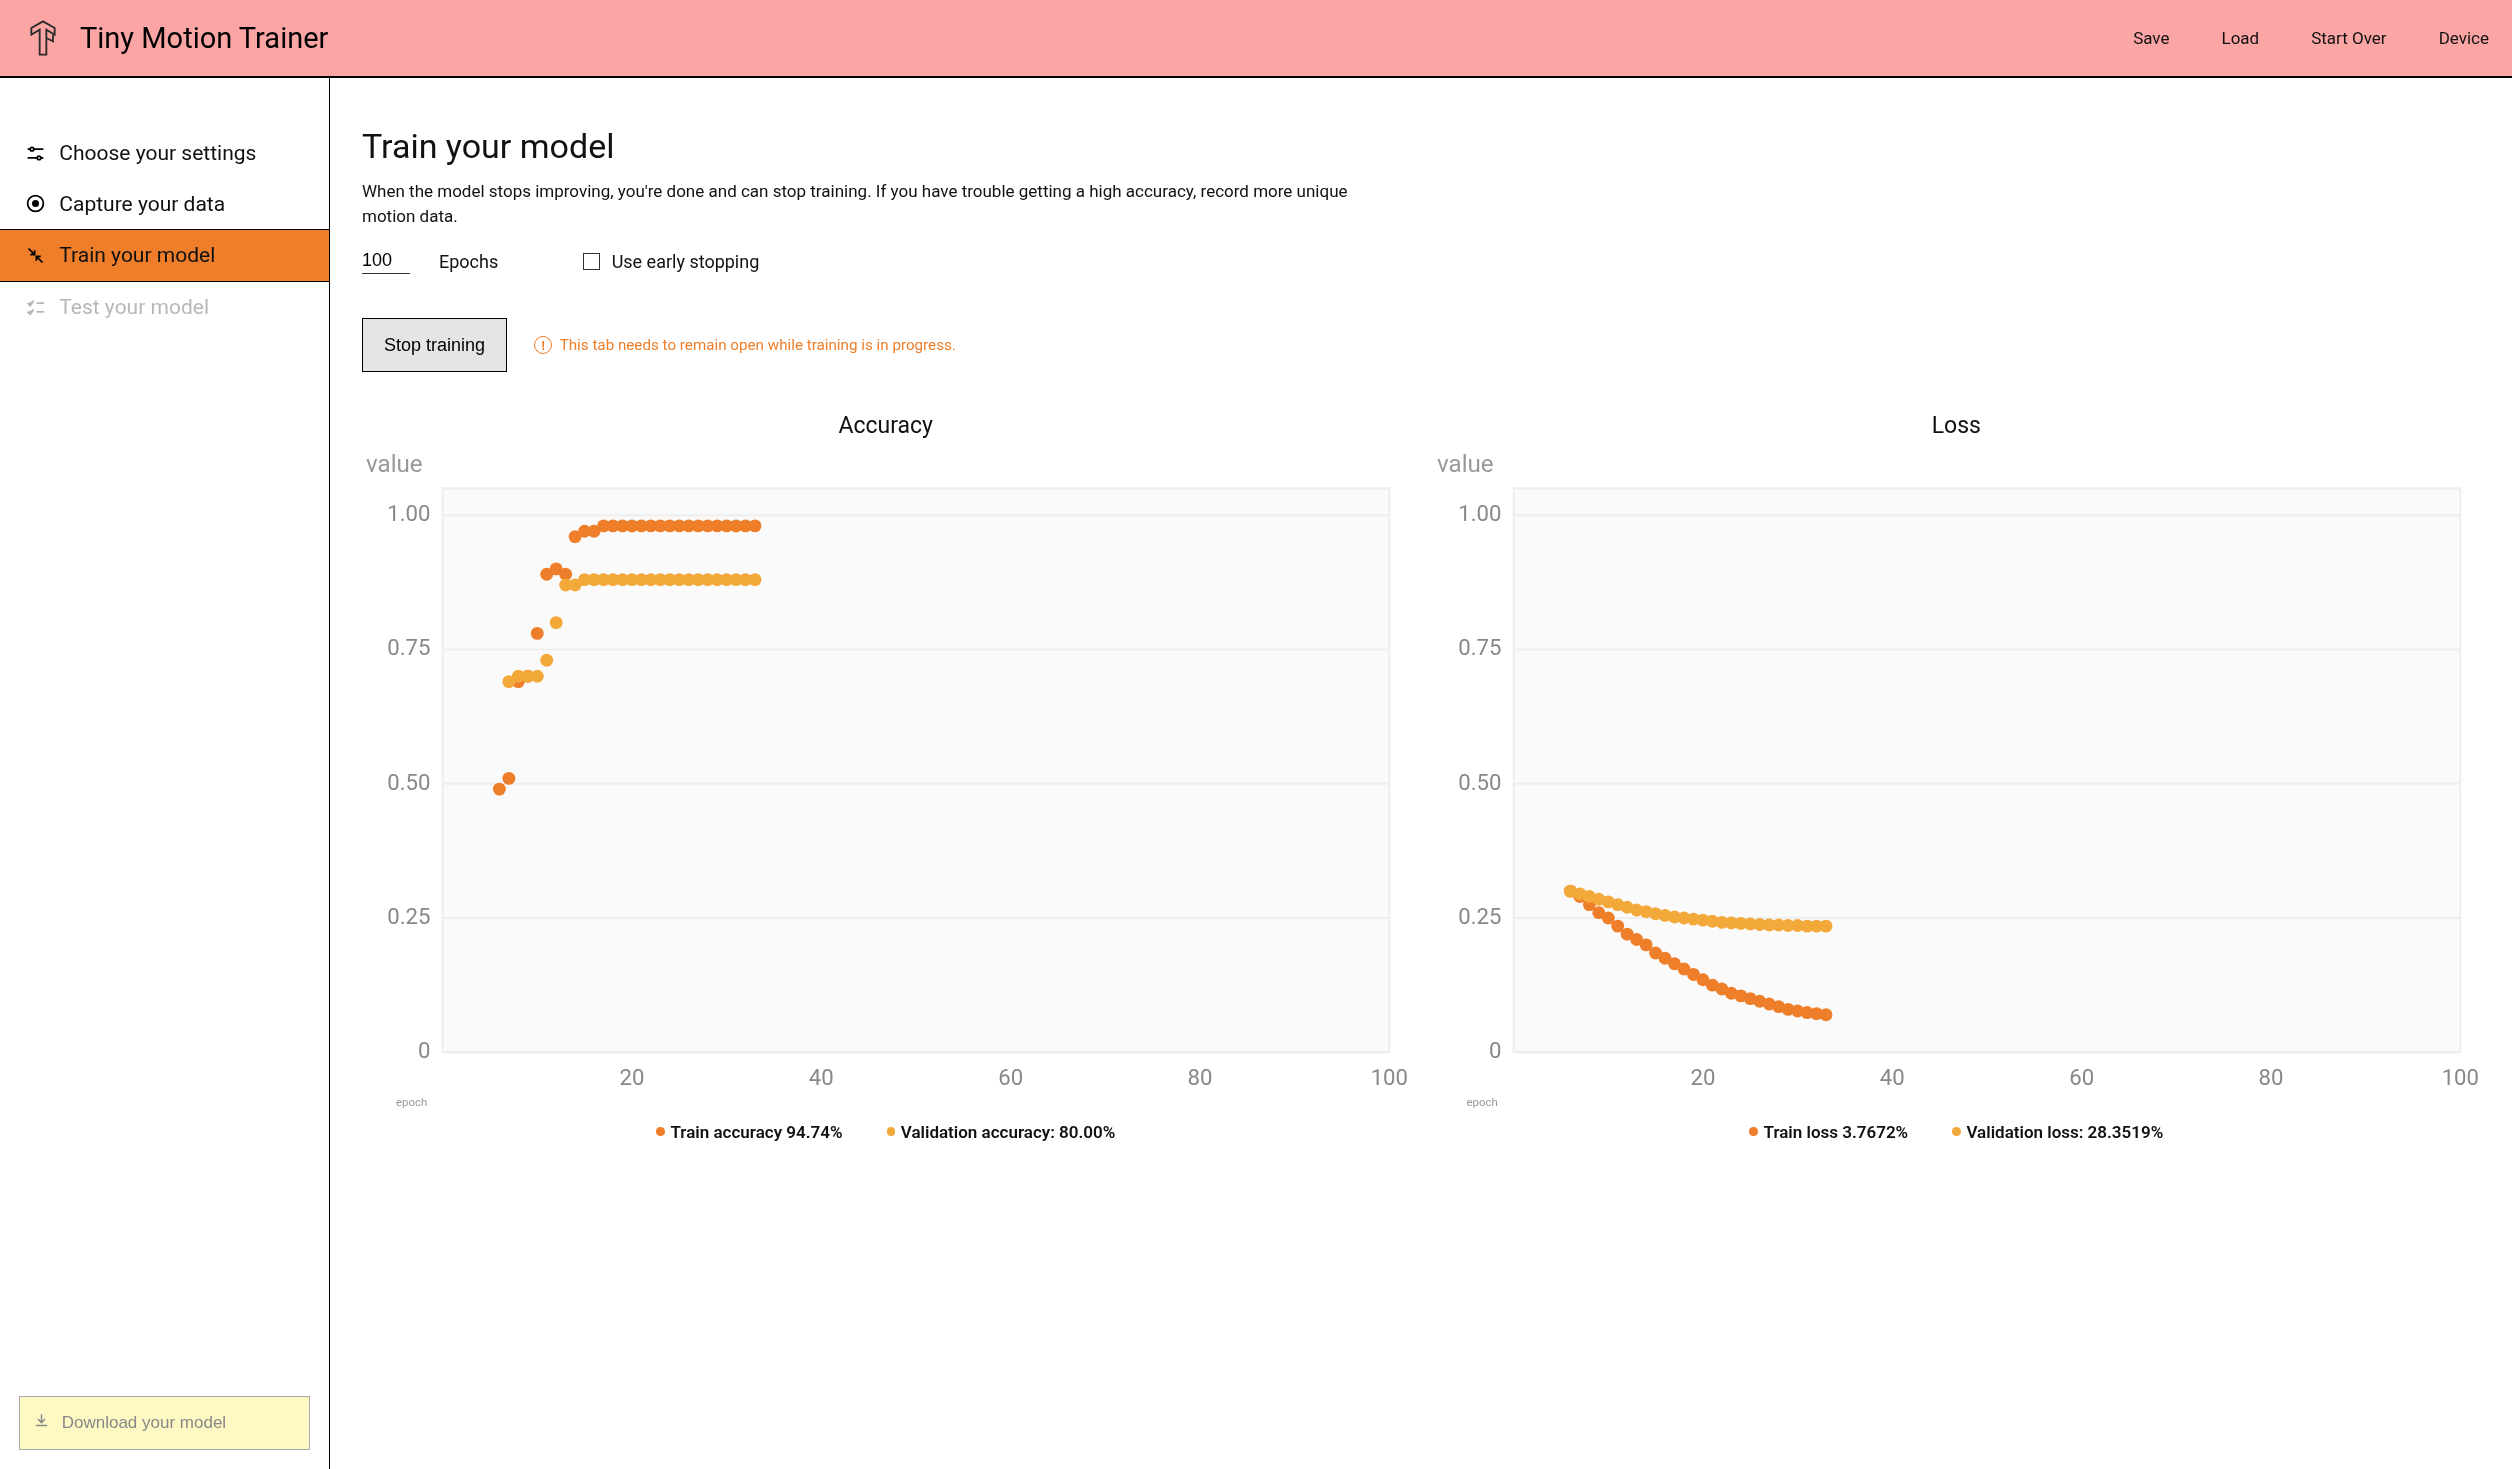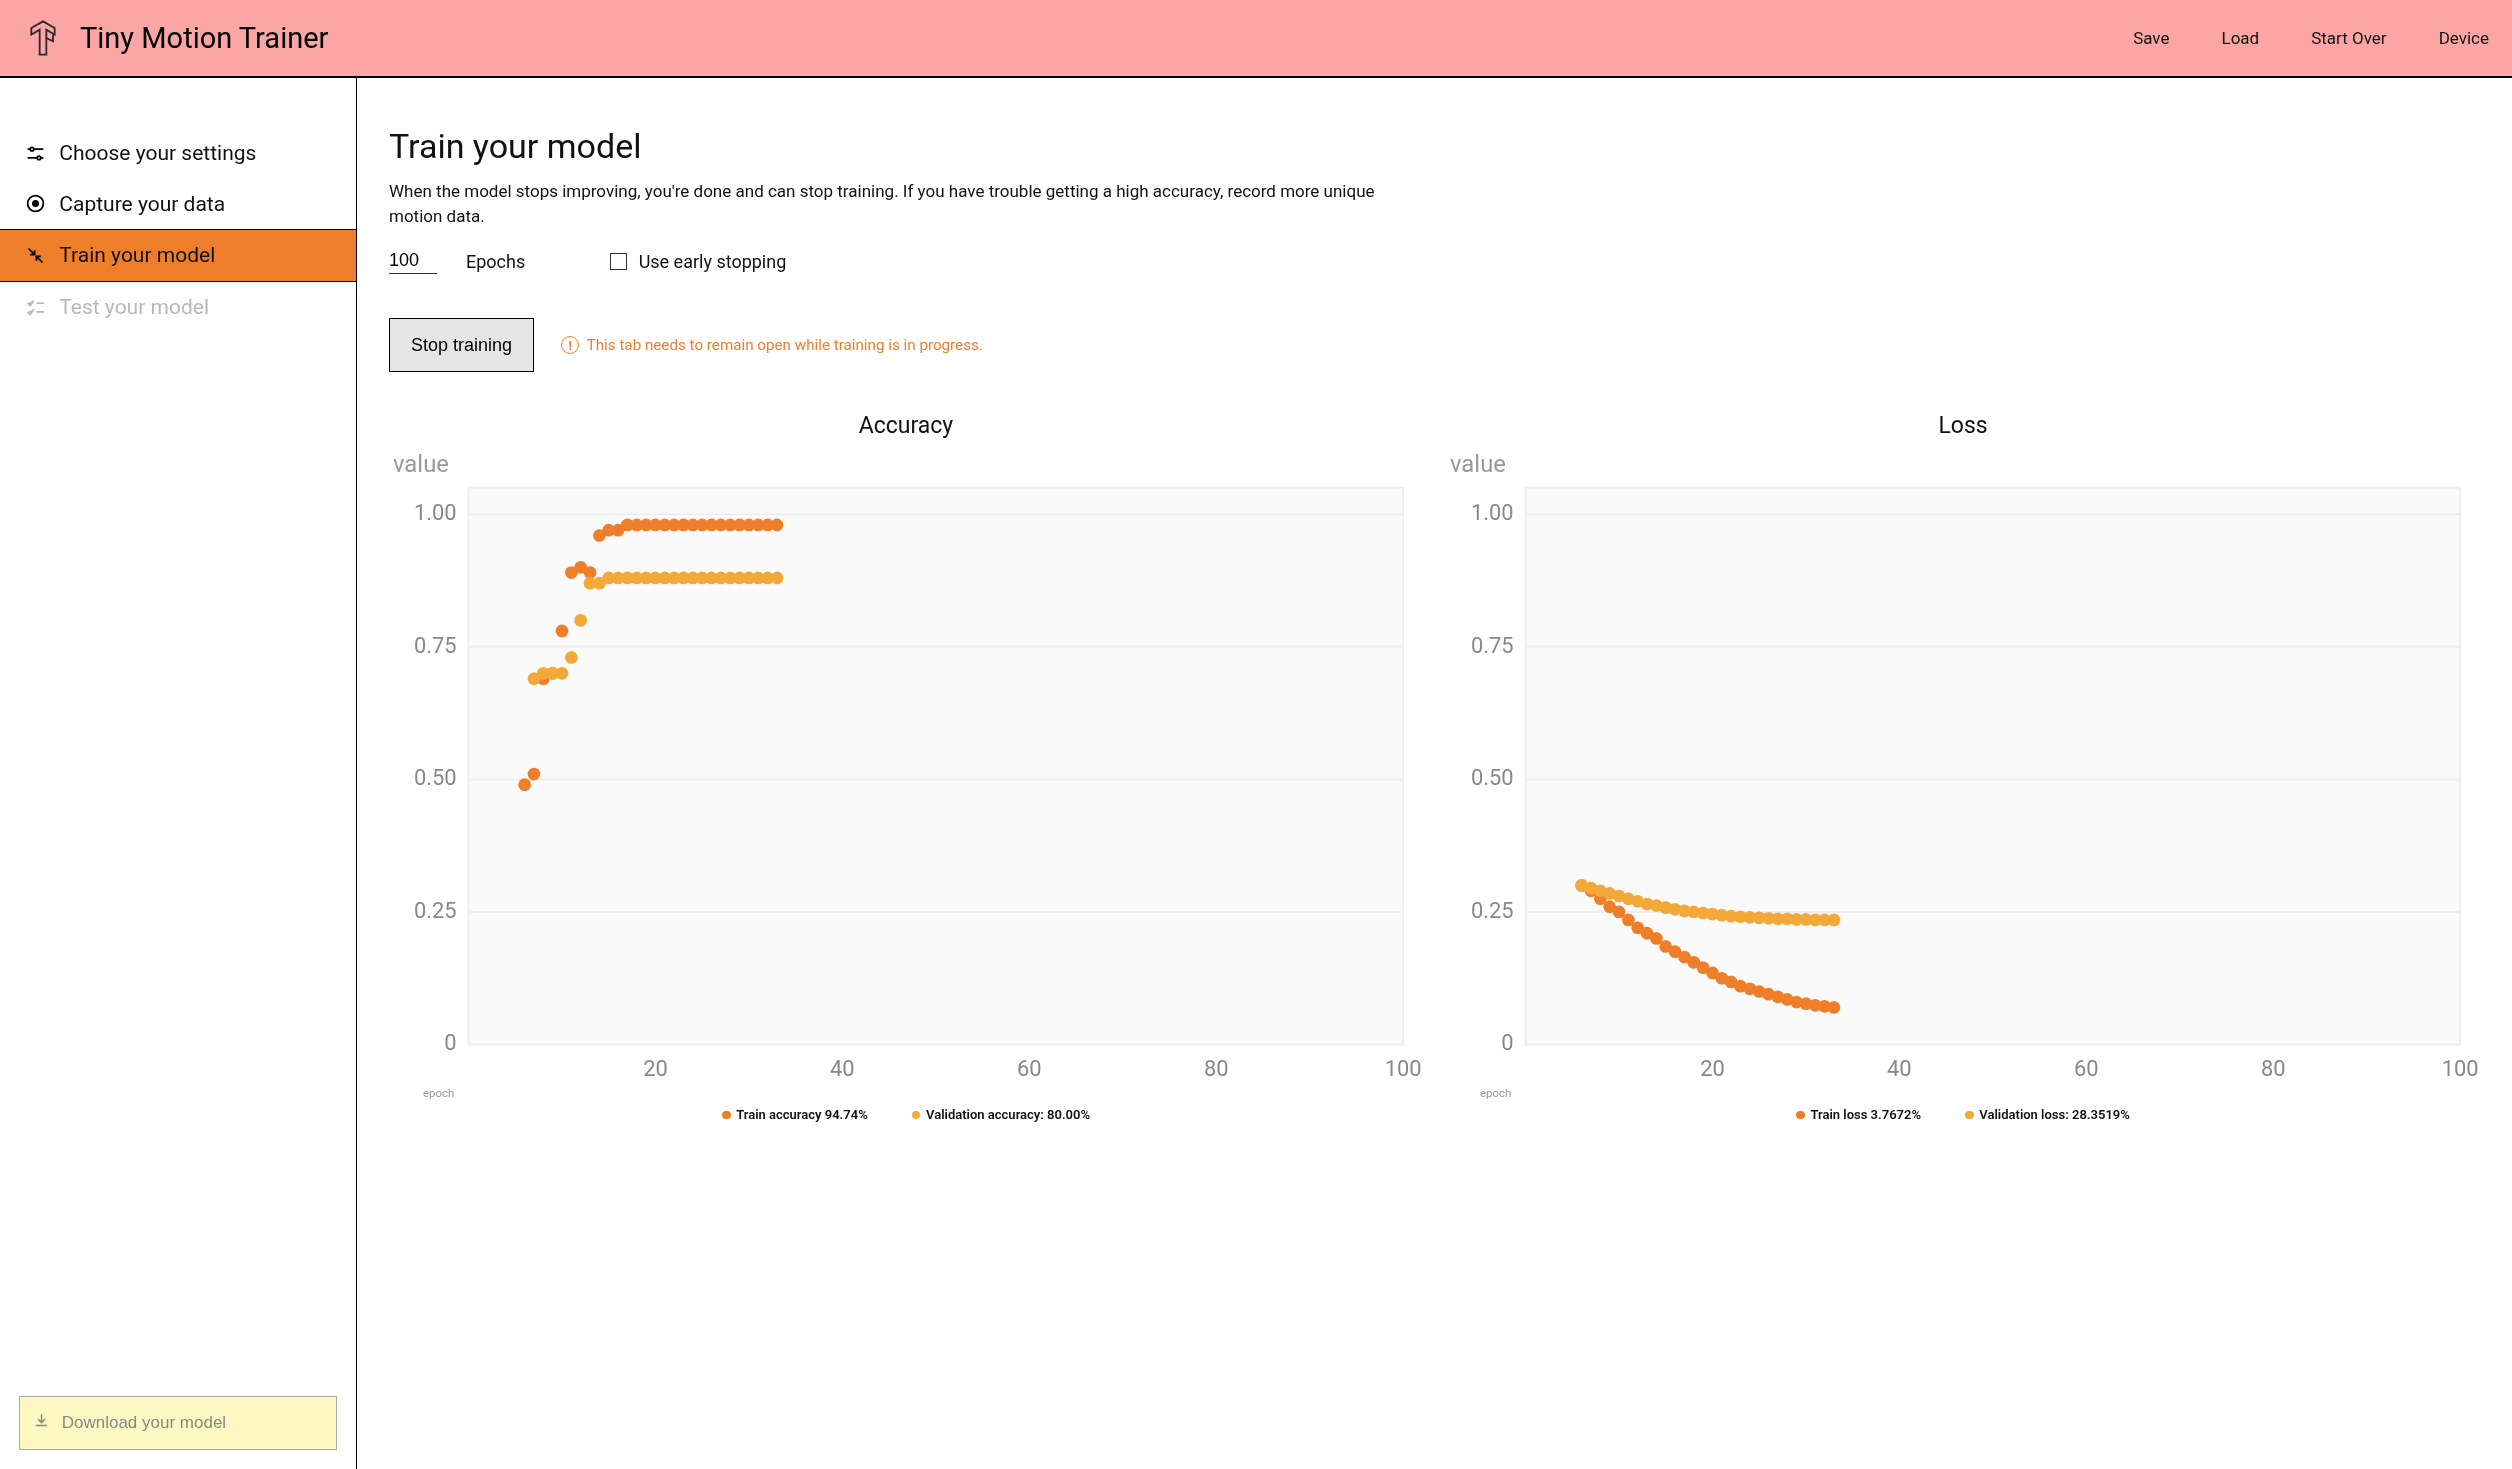--- a/index.html
+++ b/index.html
@@ -16,21 +16,21 @@
 }
 .header-left { display: flex; align-items: center; gap: 17px; }
 .logo-wrap { width: 40px; height: 40px; display: flex; align-items: center; justify-content: center; }
 .app-title { font-size: 29px; font-weight: 400; color: #000; }
 .header-nav { display: flex; gap: 52px; font-size: 17px; }
 .header-nav span { cursor: pointer; color: #111; }
 
 .body-wrap { display: flex; height: calc(100vh - 78px); min-height: 724px; }
 
 .sidebar {
-  width: 357px;
+  width: 330px;
   border-right: 1.9px solid #000;
   display: flex;
   flex-direction: column;
   padding-top: 50px;
 }
 .side-item {
   display: flex;
   align-items: center;
   gap: 13.3px;
   padding: 13.3px 25px;
@@ -94,21 +94,21 @@
 }
 .warning { display: flex; align-items: center; gap: 7.6px; color: #ee7e2a; font-size: 15.2px; }
 .warn-icon { width: 18px; height: 18px; border: 1.9px solid #ee7e2a; border-radius: 50%; display: flex; align-items: center; justify-content: center; font-size: 12.4px; font-weight: 700; }
 
 .charts-row { display: flex; gap: 23px; }
 .chart-col { flex: 1; display: flex; flex-direction: column; align-items: center; }
 .chart-title { font-size: 23px; font-weight: 400; margin-bottom: 9.5px; }
 .chart-frame { width: 100%; }
 .axis-label-y { font-size: 12px; fill: #999; }
 .axis-tick { font-size: 11px; fill: #888; }
-.chart-legend { display: flex; gap: 44px; font-size: 13px; font-weight: 600; margin-top: 7px; }
+.chart-legend { display: flex; gap: 44px; font-size: 17px; font-weight: 600; margin-top: 13px; }
 .legend-item { display: flex; align-items: center; gap: 5.7px; }
 .legend-dot { width: 8.6px; height: 8.6px; border-radius: 50%; }
 .xaxis-label { font-size: 11.4px; color: #999; align-self: flex-start; margin-left: 34px; margin-top: 1.9px; }
 </style>
 </head>
 <body>
 
 <div class="header">
   <div class="header-left">
     <div class="logo-wrap">

